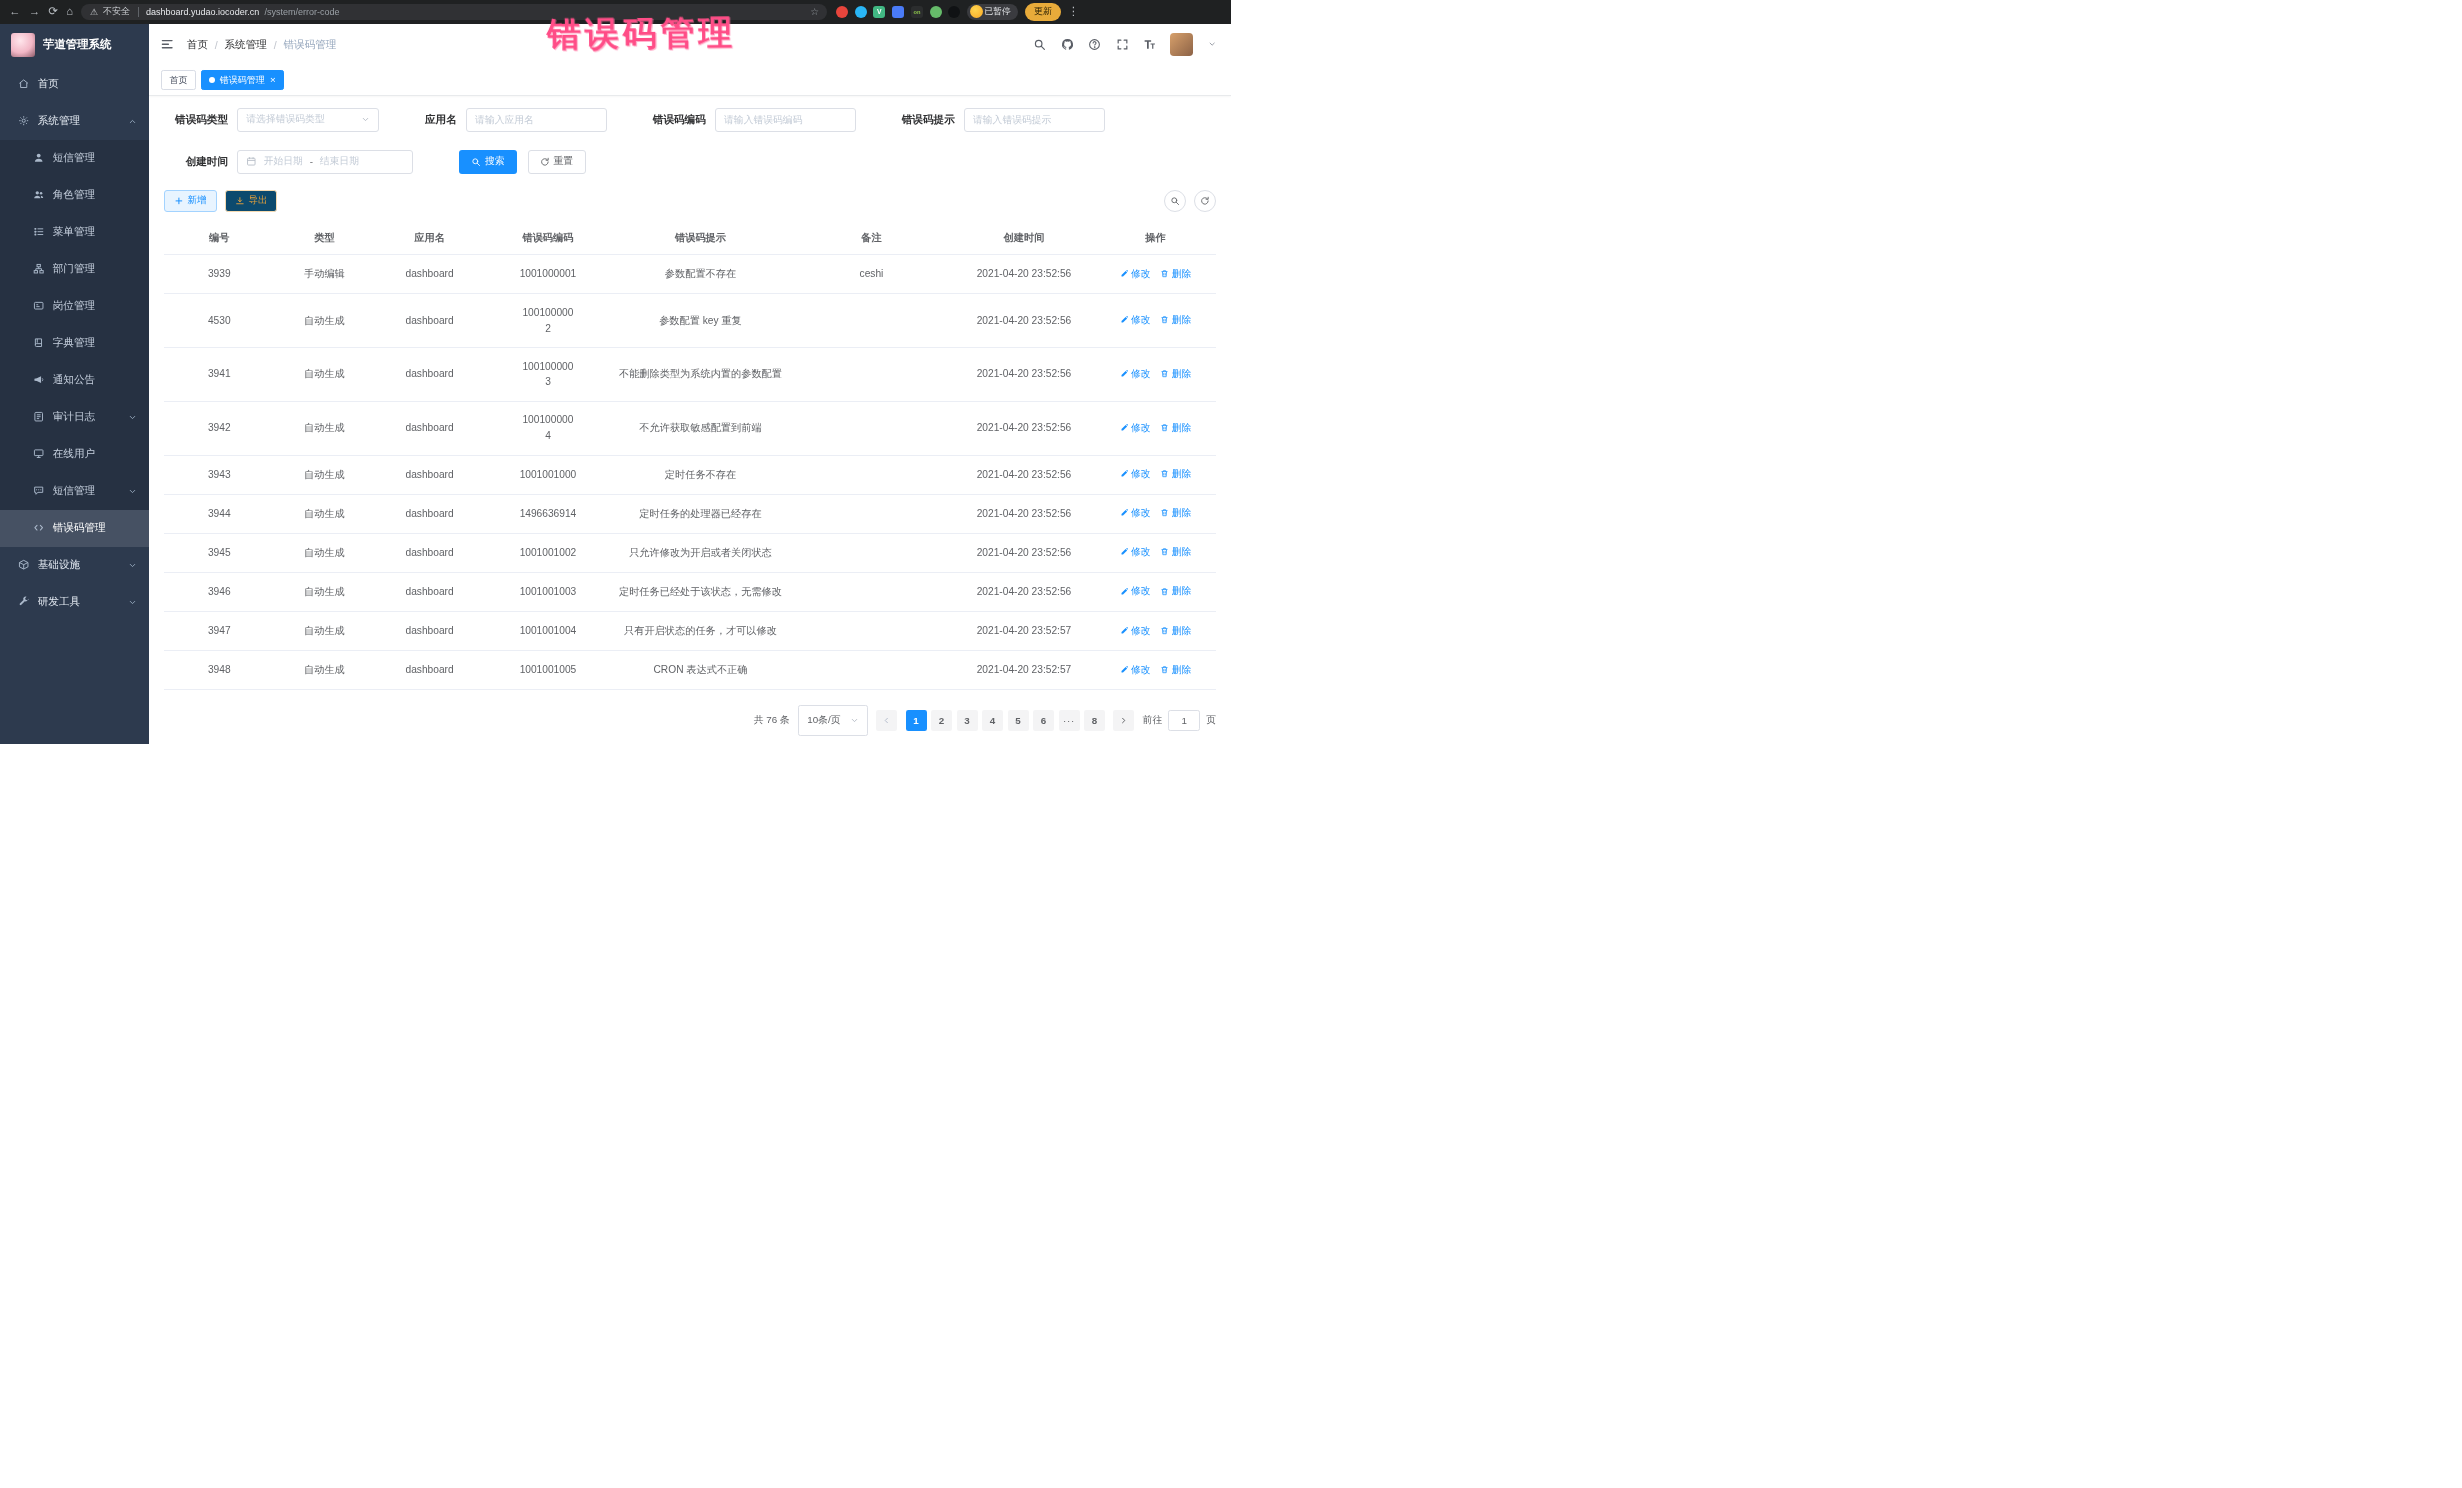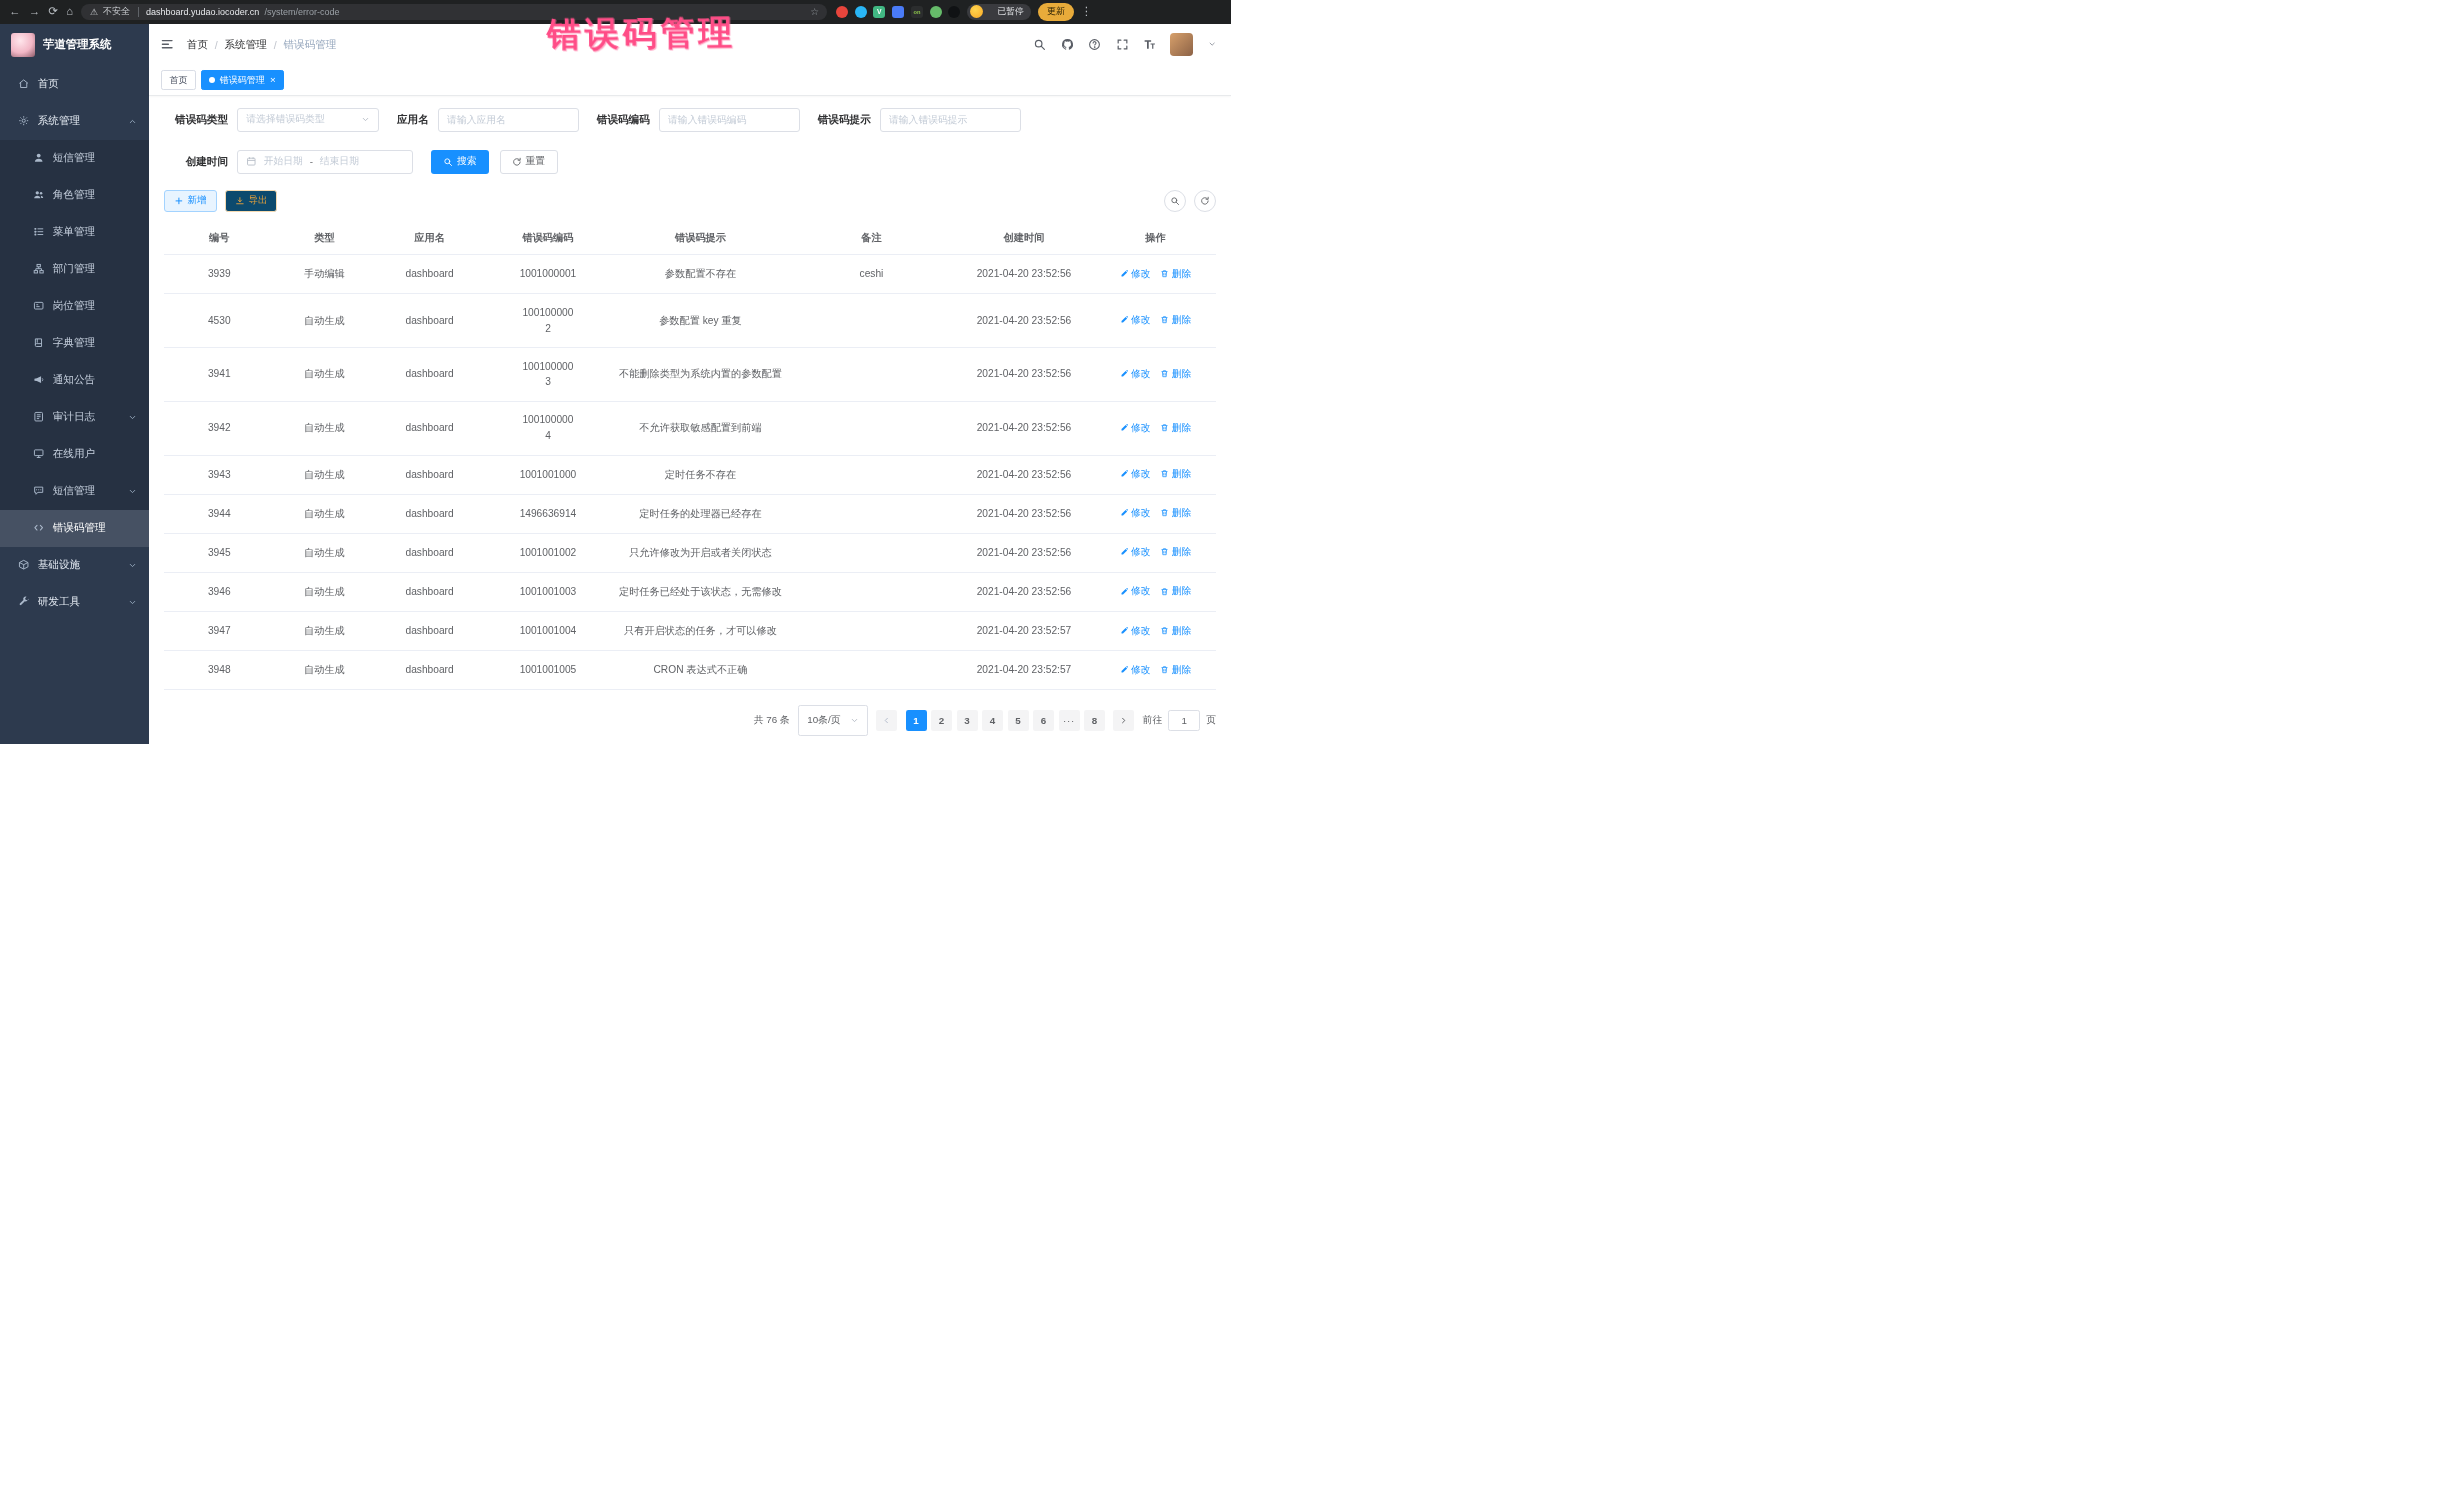--- a/index.html
+++ b/index.html
@@ -21,21 +21,21 @@
   .star { margin-left:auto; color:#9aa0a6; font-size:9.8px; cursor:pointer; }
   .ext-row { display:flex; align-items:center; gap:6.8px; }
   .ext { width:12px; height:12px; border-radius:50%; display:inline-flex; align-items:center; justify-content:center; color:#fff; font-size:6.8px; font-weight:700; cursor:pointer; }
   .ext-red { background:#e8453c; }
   .ext-drop { background:#29b6f6; }
   .ext-vue { background:#41b883; border-radius:3px; }
   .ext-grid { background:#4a7bf7; border-radius:3px; }
   .ext-on { background:#2b2d2e; border-radius:3px; color:#8bc34a; font-size:5.7px; }
   .ext-leaf { background:#66bb6a; }
   .ext-github { background:#101214; }
-  .profile-chip { display:flex; align-items:center; gap:15px; background:#3a3b3f; border-radius:9px; padding:1.5px 7.6px 1.5px 2.3px; color:#e8eaed; font-size:8.7px; cursor:pointer; }
+  .profile-chip { display:flex; align-items:center; gap:2px; background:#3a3b3f; border-radius:9px; padding:1.5px 7.6px 1.5px 2.3px; color:#e8eaed; font-size:8.7px; cursor:pointer; }
   .chip-avatar { width:13px; height:13px; border-radius:50%; background:radial-gradient(circle at 40% 35%, #ffd54f, #f9a825); }
   .update-pill { background:#e8ab3a; color:#241c03; font-size:9px; border-radius:9px; padding:2.3px 9px; cursor:pointer; }
 
   
   .annotation { position:fixed; left:547px; top:10.6px; z-index:999; font-size:34px; font-weight:800; letter-spacing:3.8px;
     color:#ff4d87; text-shadow:1.1px 1.1px 0 rgba(255,122,166,.55); transform:rotate(-.6deg); pointer-events:none; }
 
   
   .app { display:flex; height:721px; }
 
@@ -67,21 +67,21 @@
   .tabsbar { height:30px; display:flex; align-items:center; gap:4.5px; padding:0 12px; border-bottom:0.8px solid #e8eaec; box-shadow:0 0.8px 2.3px rgba(0,0,0,.05); }
   .tag { height:19.7px; display:inline-flex; align-items:center; gap:4.5px; padding:0 7.6px; border:0.8px solid #d8dce5; border-radius:2.3px; background:#fff; color:#495060; font-size:9px; cursor:pointer; }
   .tag.active { background:#1890ff; border-color:#1890ff; color:#fff; }
   .tag-dot { width:6px; height:6px; border-radius:50%; background:#fff; }
   .tag-close { font-size:9.8px; line-height:1; margin-left:0.8px; cursor:pointer; }
 
   
   .content { flex:1; padding:9px 15px 0; min-width:0; }
   .filter-row { display:flex; align-items:center; margin-top:3px; }
   .filter-row + .filter-row { margin-top:18px; }
-  .f-group { display:flex; align-items:center; margin-right:18px; }
+  .f-group { display:flex; align-items:center; margin-right:46px; }
   .f-label { font-size:10.6px; font-weight:700; color:#303133; margin-right:9px; white-space:nowrap; }
   .f-label-first { min-width:64px; text-align:right; }
   .el-box { height:24px; border:0.8px solid #dcdfe6; border-radius:3px; background:#fff; display:flex; align-items:center; padding:0 8.3px; font-size:9.8px; color:#606266; }
   .ph { color:#c3cbd6; }
   input.f-input { width:141px; height:24px; border:0.8px solid #dcdfe6; border-radius:3px; padding:0 8.3px; font-size:9.8px; color:#606266; font-family:inherit; outline:none; }
   input::placeholder { color:#c3cbd6; }
   .select { width:142px; justify-content:space-between; cursor:pointer; }
   .caret { width:9px; height:9px; color:#b7bdc6; }
   .date-range { width:176px; gap:6.8px; cursor:pointer; }
   .cal-icon { width:10.6px; height:10.6px; color:#b7bdc6; }

